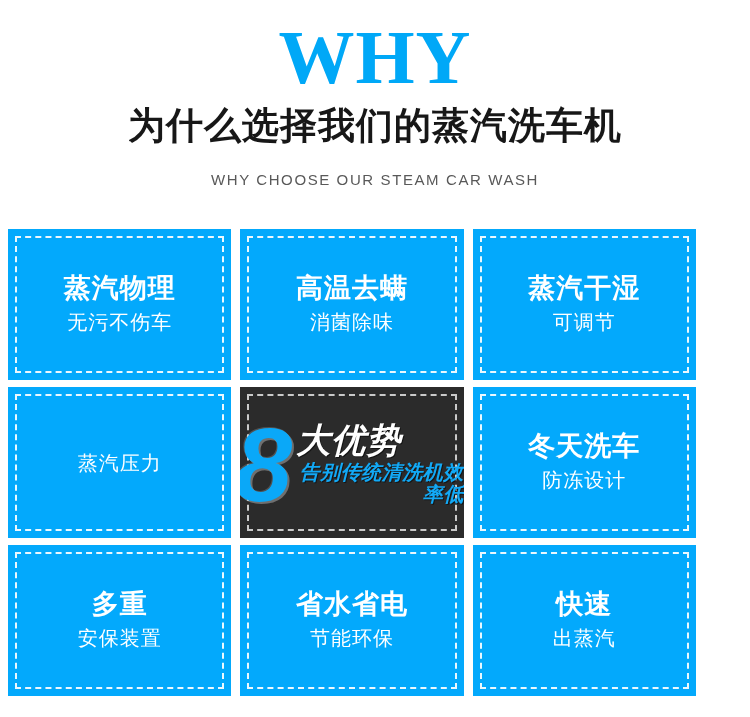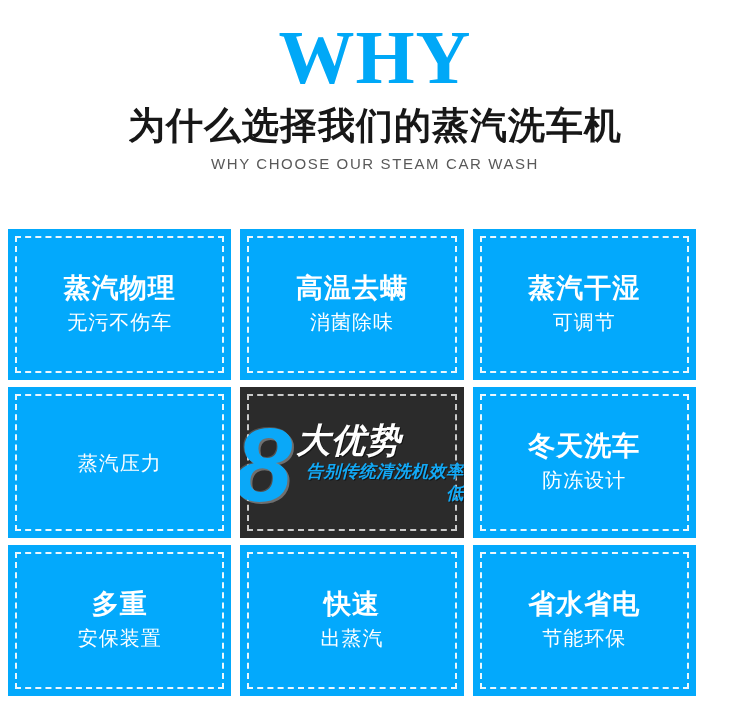--- a/index.html
+++ b/index.html
@@ -45,21 +45,21 @@
     letter-spacing: 1px;
     margin: 8px 0 0 0;
   }
   .en-sub {
     font-family: "Liberation Sans", "DejaVu Sans", sans-serif;
     font-weight: normal;
     font-size: 15px;
     line-height: 20px;
     color: #595959;
     letter-spacing: 1.6px;
-    margin: 6px 0 0 0;
+    margin: 22px 0 0 0;
   }
 
   
   .grid {
     position: absolute;
     left: 8px;
     top: 229px;
     width: 688px;
     height: 467px;
     display: grid;
@@ -152,21 +152,21 @@
     font-style: italic;
     font-size: 34px;
     line-height: 38px;
     color: #ffffff;
     letter-spacing: 1px;
     text-shadow: 1px 1px 0 rgba(0,0,0,0.55);
   }
   .dark-sub {
     font-weight: bold;
     font-style: italic;
-    font-size: 17px;
+    font-size: 20px;
     line-height: 22px;
     color: #12a9f6;
     letter-spacing: 0.5px;
     margin-top: 2px;
     text-shadow: 1px 1px 0 rgba(0,0,0,0.5);
   }
 </style>
 </head>
 <body>
 
@@ -213,23 +213,23 @@
       <div class="cell-line1">冬天洗车</div>
       <div class="cell-line2">防冻设计</div>
     </div>
 
     <div class="cell">
       <div class="cell-line1">多重</div>
       <div class="cell-line2">安保装置</div>
     </div>
 
     <div class="cell">
+      <div class="cell-line1">省水省电</div>
+      <div class="cell-line2">节能环保</div>
+    </div>
+
+    <div class="cell">
       <div class="cell-line1">快速</div>
       <div class="cell-line2">出蒸汽</div>
     </div>
 
-    <div class="cell">
-      <div class="cell-line1">省水省电</div>
-      <div class="cell-line2">节能环保</div>
-    </div>
-
   </div>
 </div>
 
 </body></html>

